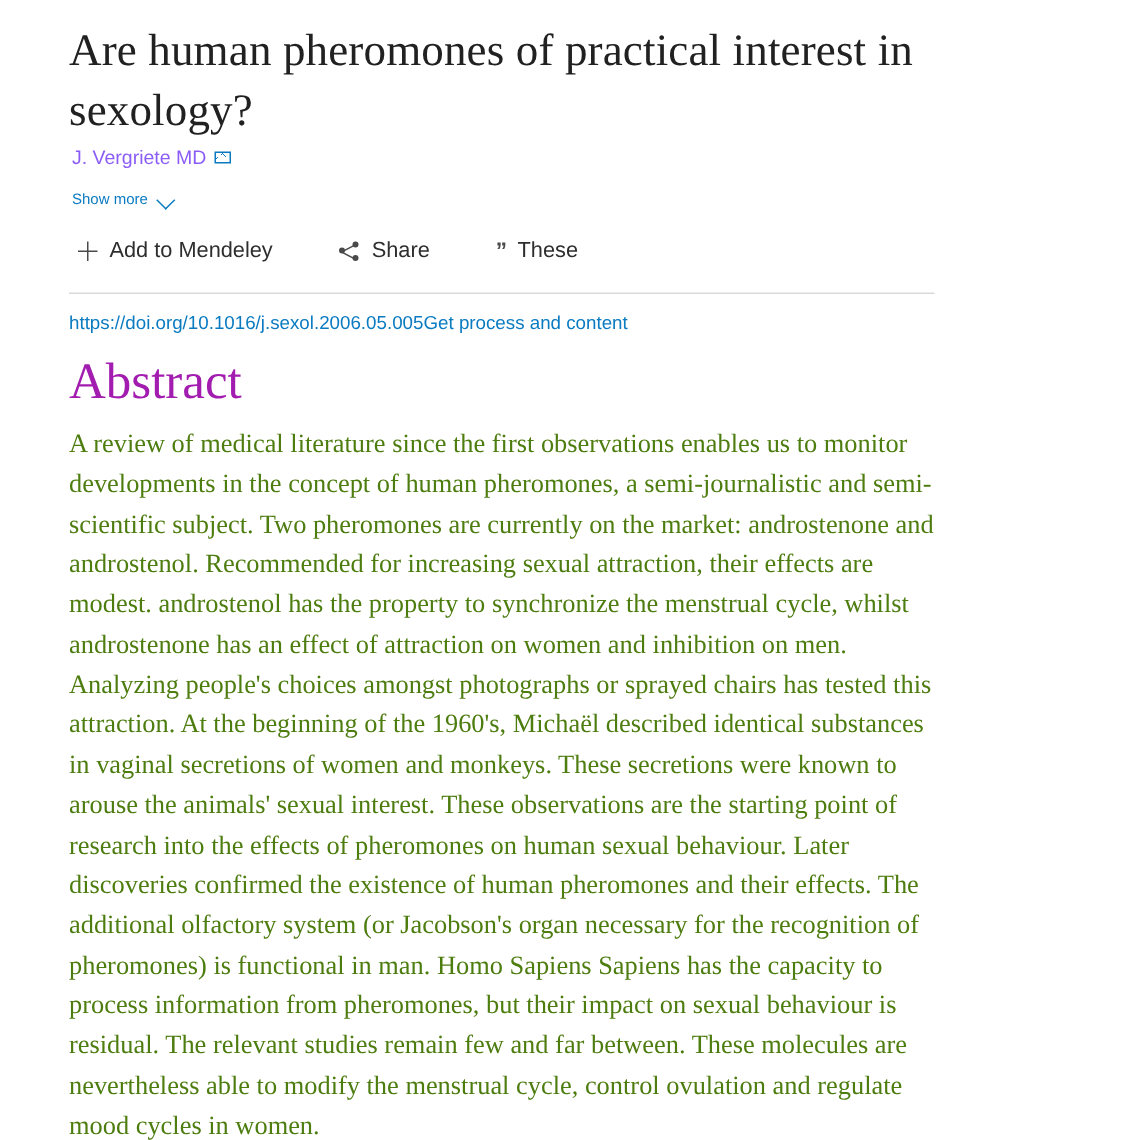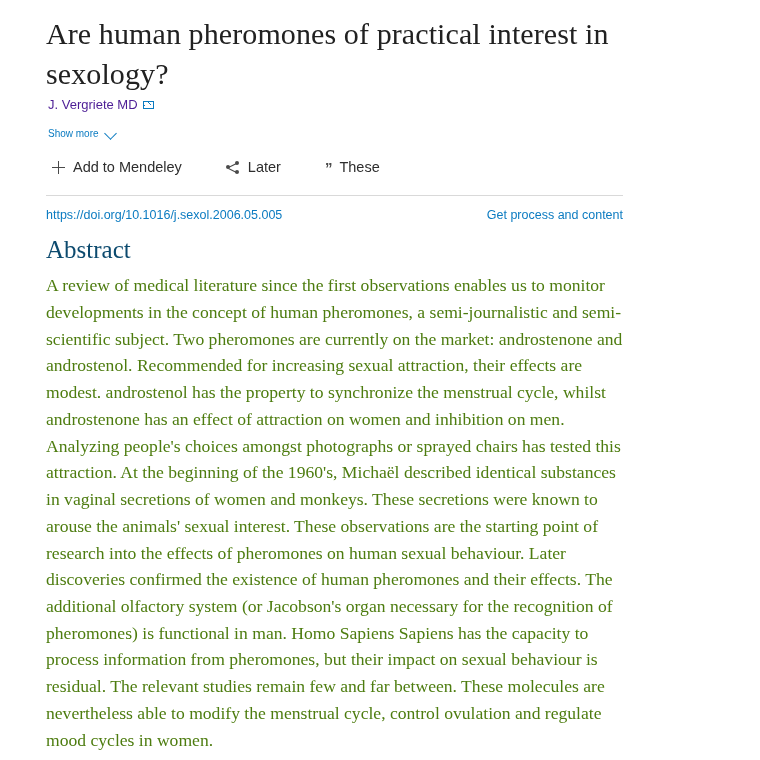--- a/index.html
+++ b/index.html
@@ -33,21 +33,21 @@
   .authors {
     font-family: "Liberation Sans", sans-serif;
     font-size: 13px;
     color: #0b7bc1;
     margin: 4px 0 0 2px;
     display: flex;
     align-items: center;
     gap: 5px;
   }
   .author-name {
-    color: #4c1d95;
+    color: #8b5cf6;
   }
   .envelope-icon {
     display: inline-block;
     width: 11px;
     height: 8px;
     position: relative;
     border: 1px solid #0b7bc1;
     box-sizing: border-box;
   }
   .envelope-icon::after {
@@ -155,36 +155,36 @@
     line-height: 1;
     letter-spacing: -1px;
     font-weight: 700;
   }
   .divider {
     border-top: 1px solid #d9d9d9;
     margin: 20px 0 0 0;
   }
   .doi-row {
     display: flex;
-    justify-content: space-between;
+    justify-content: flex-start;
     align-items: baseline;
     margin-top: 12px;
     font-family: "Liberation Sans", sans-serif;
     font-size: 12.5px;
   }
   .doi-link, .rights-link {
     color: #0b7bc1;
     text-decoration: none;
     cursor: pointer;
   }
   .abstract-heading {
     font-family: "Liberation Serif", serif;
-    font-size: 25px;
+    font-size: 34px;
     font-weight: 400;
-    color: #0c4a6e;
+    color: #a21caf;
     margin: 14px 0 8px 0;
   }
   .abstract-body {
     font-family: "Liberation Serif", serif;
     font-size: 17.6px;
     line-height: 1.52;
     color: #4d7c0f;
     margin: 0;
     text-align: left;
   }
@@ -212,21 +212,21 @@
       <span>Add to Mendeley</span>
     </div>
     <div class="action">
       <span class="share-icon">
         <i></i>
           <i></i>
           <i></i>
           <span></span>
           <span></span>
       </span>
-      <span>Later</span>
+      <span>Share</span>
     </div>
     <div class="action">
       <span class="cite-icon">”</span>
       <span>These</span>
     </div>
   </div>
 
   <div class="divider"></div>
 
   <div class="doi-row">

